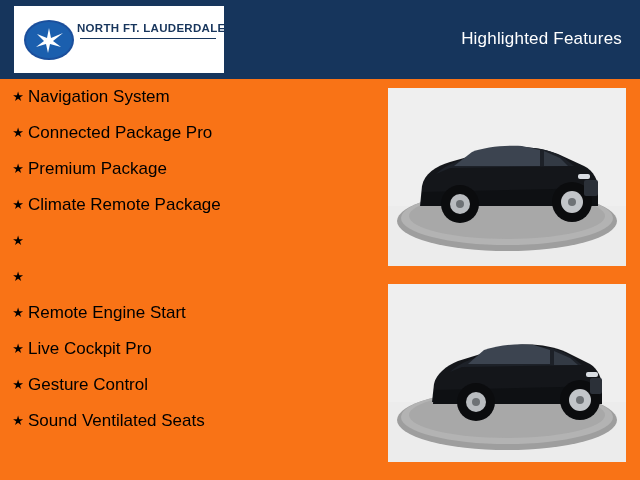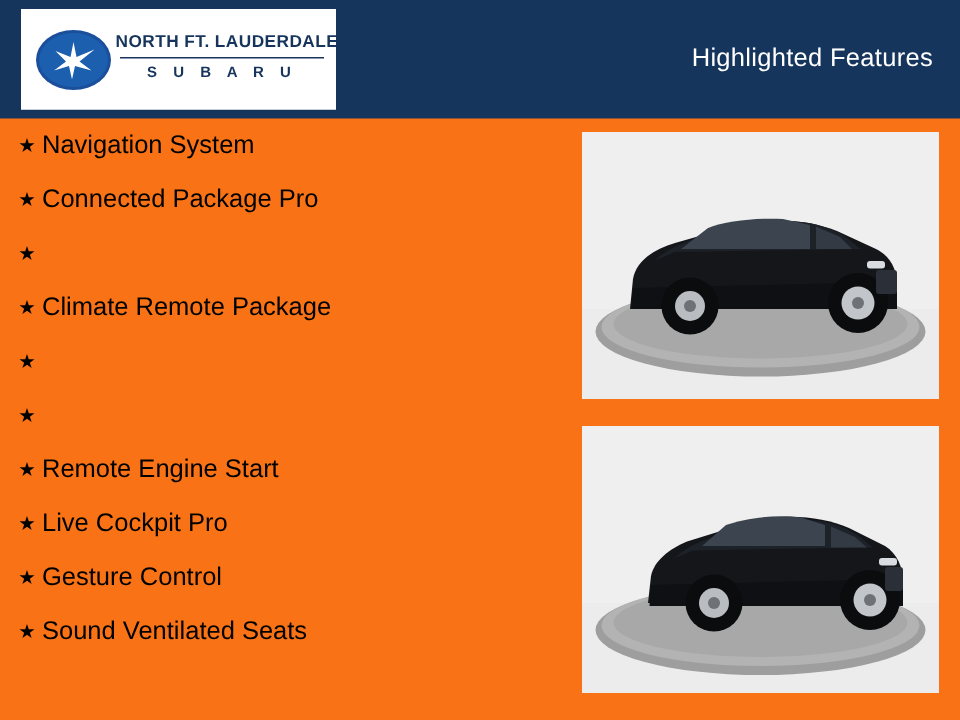--- a/index.html
+++ b/index.html
@@ -142,36 +142,36 @@
         <svg width="52" height="52" viewBox="0 0 52 52">
           <ellipse cx="26" cy="26" rx="25" ry="20" fill="#1b4f9c"></ellipse>
           <ellipse cx="26" cy="26" rx="23" ry="18" fill="#1b5fae"></ellipse>
           <path d="M14 20 L24 24 L26 14 L28 24 L40 19 L30 27 L38 33 L27 30 L25 39 L23 30 L13 33 L21 27 Z" fill="#ffffff"></path>
           <circle cx="26" cy="27" r="3" fill="#ffffff"></circle>
         </svg>
       </div>
       <div class="logo-text">
         <div class="logo-name">NORTH FT. LAUDERDALE</div>
         <div class="logo-rule"></div>
-        <div class="logo-sub">S U B A R U</div>
       </div>
     </div>
   </div>
 
   <div class="features">
     <div class="feature-row">
       <span class="bullet">★</span>
       <span class="feature-label">Navigation System</span>
     </div>
     <div class="feature-row">
       <span class="bullet">★</span>
       <span class="feature-label">Connected Package Pro</span>
     </div>
     <div class="feature-row">
       <span class="bullet">★</span>
+      <span class="feature-label">Premium Package</span>
     </div>
     <div class="feature-row">
       <span class="bullet">★</span>
       <span class="feature-label">Climate Remote Package</span>
     </div>
     <div class="feature-row">
       <span class="bullet">★</span>
     </div>
     <div class="feature-row">
       <span class="bullet">★</span>

